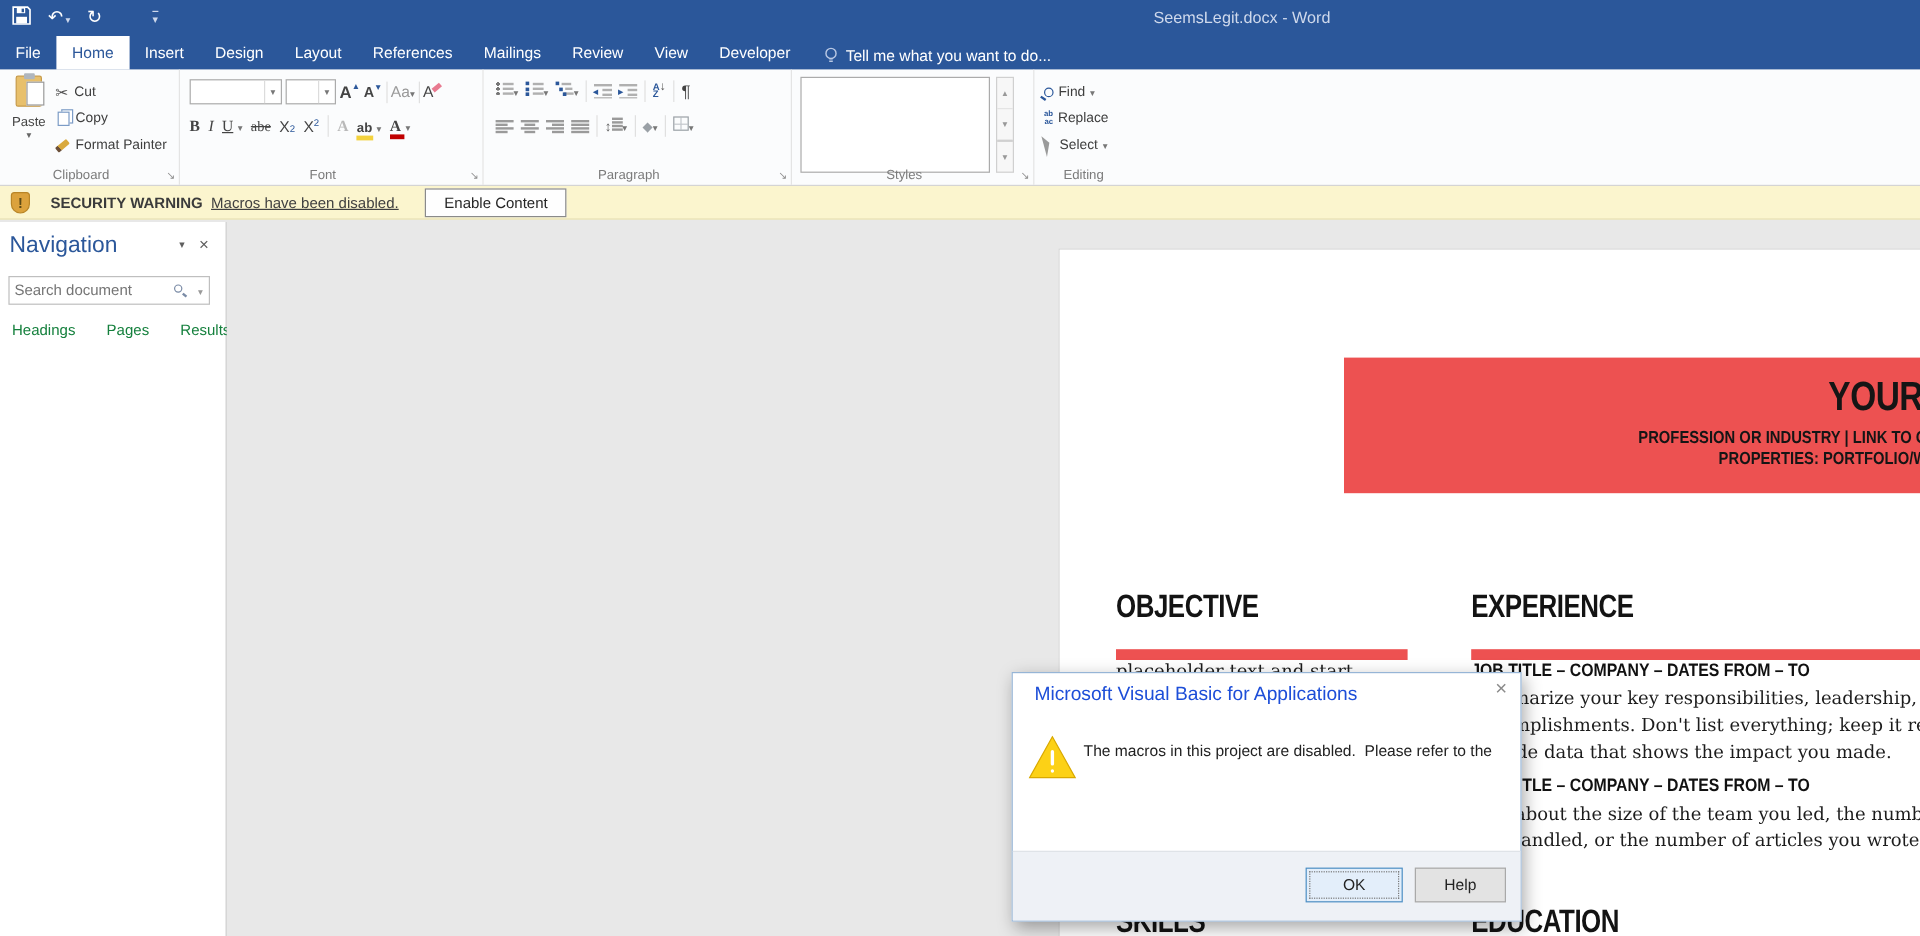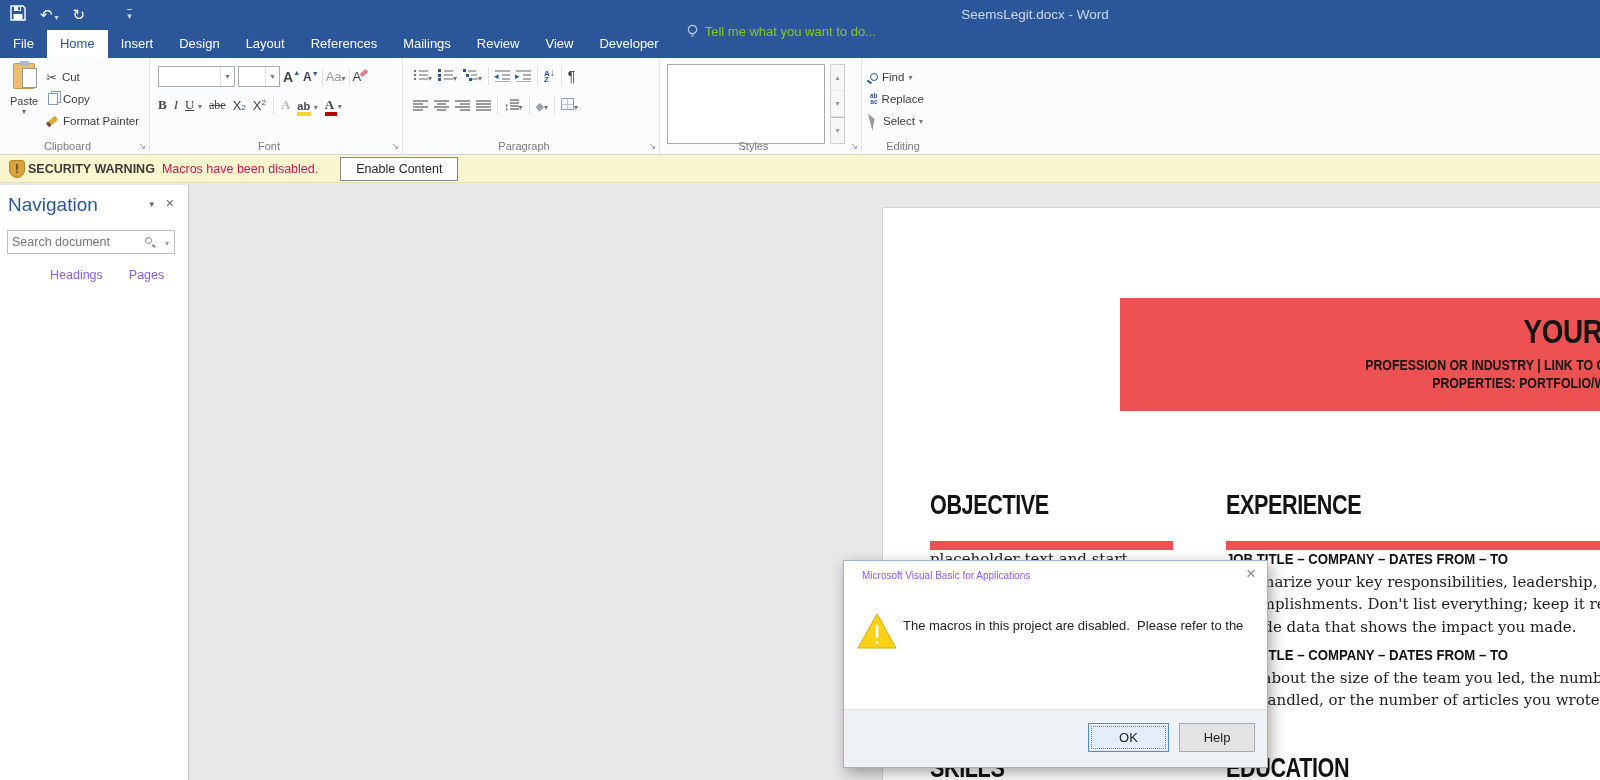--- a/index.html
+++ b/index.html
@@ -11,21 +11,21 @@
   .qat { position:absolute; left:10px; top:0; height:30px; display:flex; align-items:center; gap:14px; color:#fff; }
   .qat .g { font-size:15px; color:#fff; line-height:30px; }
   .qat .dd { font-size:8px; color:#cdd8ec; margin-left:2px; }
   .qat .more { font-size:9px; color:#cdd8ec; border-top:1px solid #cdd8ec; padding-top:1px; margin-left:28px; }
   .win-title { position:absolute; left:860px; top:0; width:350px; height:30px; line-height:30px; text-align:center; color:#cfd9ec; font-size:13.5px; }
 
   
   .tabrow { position:absolute; left:0; top:30px; width:1600px; height:28px; background:#2B579A; display:flex; align-items:flex-end; }
   .tab { color:#fff; font-size:13px; padding:6px 13px 7px 13px; }
   .tab.active { background:#ffffff; color:#2B579A; }
-  .tellme { display:flex; align-items:center; gap:6px; color:#84cc16; font-size:13px; padding:6px 10px 19px 14px; }
+  .tellme { display:flex; align-items:center; gap:6px; color:#ffffff; font-size:13px; padding:6px 10px 4px 14px; }
 
   
   .ribbon { position:absolute; left:0; top:58px; width:1600px; height:97px; background:#fbfcfd; border-bottom:1px solid #d4d4d4; }
   .grp { position:absolute; top:0; height:96px; border-right:1px solid #e4e4e4; }
   .grp-label { position:absolute; bottom:2px; left:0; right:14px; text-align:center; font-size:11px; color:#7b7b7b; }
   .launcher { position:absolute; right:3px; bottom:3px; font-size:9px; color:#8f8f8f; }
 
   .g-clip { left:0; width:150px; }
   .paste { position:absolute; left:5px; top:5px; width:38px; text-align:center; }
   .clipicon { display:inline-block; position:relative; width:22px; height:26px; background:#e8c06c; border:1px solid #c79b4b; border-radius:2px; }
@@ -91,57 +91,57 @@
   .ecol { position:absolute; left:8px; top:8px;text-align:right; }
   .erow { display:flex; align-items:center; gap:4px; height:22px; font-size:11.5px; color:#3d3d3d; white-space:nowrap; }
   .lens { display:inline-block; width:8px; height:8px; border:1.5px solid #2b579a; border-radius:50%; position:relative; }
   .lens::after { content:""; position:absolute; left:-4px; top:7px; width:5px; height:1.5px; background:#2b579a; transform:rotate(35deg); }
   .abac { font-size:6.5px; line-height:6px; color:#2b579a; font-weight:bold; }
   .pointer { display:inline-block; width:0; height:0; border-left:5px solid #9a9a9a; border-right:4px solid transparent; border-bottom:11px solid transparent; border-top:7px solid transparent; transform:rotate(-15deg); }
 
   
   .secbar { position:absolute; left:0; top:155px; width:1600px; height:28px; background:#FBF5CE; border-bottom:1px solid #e6dfb4; display:flex; align-items:center; }
   .shield { position:relative; width:16px; height:18px; margin-left:9px; background:#dba23c; border:1px solid #b98526; border-radius:3px 3px 8px 8px; text-align:center; font-weight:bold; color:#5c4a16; font-size:12px; line-height:16px; }
-  .sec-title { font-weight:bold; font-size:12.5px; color:#3b3b3b; margin-left:3px; }
-  .sec-msg { font-size:12.5px; color:#be185d; margin-left:7px; }
+  .sec-title { font-weight:bold; font-size:12.5px; color:#3b3b3b; margin-left:17px; }
+  .sec-msg { font-size:12.5px; color:#404040; margin-left:7px;text-decoration:underline; }
   .sec-btn { margin-left:22px; background:#fefefe; border:1px solid #8a8a8a; font-size:12.5px; color:#262626; padding:4px 15px; }
 
   
   .content { position:absolute; left:0; top:185px; width:1600px; height:696px; }
   .navpane { position:absolute; left:0; top:0; width:189px; height:100%; background:#fff; border-right:1px solid #c6c6c6; }
   .nav-title { position:absolute; left:8px; top:9px; font-size:19px; color:#2b579a; font-weight:400; }
   .nav-ctl { position:absolute; top:14px; color:#5f5f5f; }
   .nav-dd { right:34px; font-size:9px; }
   .nav-x { right:14px; font-size:14px; top:10px; }
   .nav-search { position:absolute; left:7px; top:45px; width:168px; height:24px; border:1px solid #bfbfbf; background:#fff; }
   .nav-search input { position:absolute; left:4px; top:2px; width:118px; height:18px; border:none; outline:none; font-size:12.5px; color:#777; font-family:"Liberation Sans",sans-serif; background:transparent; }
   .nav-search .mag { position:absolute; right:22px; top:6px; }
   .mag { display:inline-block; width:7px; height:7px; border:1.5px solid #7a8ba6; border-radius:50%; position:relative; }
   .mag::after { content:""; position:absolute; left:6px; top:7px; width:4px; height:1.5px; background:#7a8ba6; transform:rotate(40deg); }
   .nav-search .dd { position:absolute; right:5px; top:8px; font-size:8px; color:#9a9a9a; }
-  .nav-tabs { position:absolute; left:10px; top:83px; display:flex; gap:26px; font-size:12.5px; color:#8b5cf6;margin-left:40px; }
+  .nav-tabs { position:absolute; left:10px; top:83px; display:flex; gap:26px; font-size:12.5px; color:#15803d; }
 
   
   .docarea { position:absolute; left:189px; top:0; right:0; height:100%; background:#e8e8e8; }
   .page { position:absolute; left:693px; top:22px; width:900px; height:600px; background:#fff; border:1px solid #d5d5d5; }
   .banner { position:absolute; left:237px; top:90px; width:600px; height:113px; background:#ED5151; z-index:1; }
   .circle { position:absolute; left:47px; top:43px; width:198px; height:198px; border:7px solid #ED5151; border-radius:50%; background:#fff; z-index:2; }
   .monogram { position:absolute; left:0; top:52px; width:100%; text-align:center; font-size:72px; font-weight:800; color:#ED5151; transform:scaleX(.78); letter-spacing:-2px; }
   .caret { position:absolute; left:19px; top:57px; width:1px; height:92px; background:#6a6a6a; }
   .bname { position:absolute; right:30px; top:14px; font-size:34px; font-weight:800; color:#151515; transform:scaleX(.82); transform-origin:100% 50%; white-space:nowrap; letter-spacing:-.5px; }
   .btag { position:absolute; right:30px; top:58px; text-align:right; font-size:14.5px; font-weight:800; color:#151515; line-height:18px; transform:scaleX(.85); transform-origin:100% 0; white-space:nowrap; }
   .h-sec { position:absolute; font-size:27px; font-weight:800; color:#131313; transform:scaleX(.8); transform-origin:0 50%; white-space:nowrap; letter-spacing:-.5px; }
   .rule { position:absolute; height:9px; background:#ED5151; }
   .col-text { position:absolute; font-family:"DejaVu Serif",serif; font-size:15px; line-height:22.5px; color:#1c1c1c; white-space:nowrap; }
   .jobtitle { font-family:"Liberation Sans",sans-serif; font-weight:800; color:#111; transform:scaleX(.88); transform-origin:0 50%; }
   .exp-gap { height:6px; }
 
   
   .dialog { position:absolute; left:843px; top:560px; width:425px; height:208px; background:#fff; border:1px solid #96b5d6; box-shadow:3px 5px 14px rgba(0,0,0,.35); z-index:50; }
-  .dlg-title { position:absolute; left:18px; top:9px; font-size:10px; color:#8b5cf6; }
+  .dlg-title { position:absolute; left:18px; top:9px; font-size:16px; color:#1d4ed8; }
   .dlg-close { position:absolute; right:11px; top:3px; font-size:17px; color:#8a8a8a; }
   .dlg-icon { position:absolute; left:13px; top:52px; }
   .dlg-text { position:absolute; left:59px; top:56px; font-size:13px; line-height:17.5px; color:#222; }
   .dlg-text div { white-space:pre; }
   .dlg-footer { position:absolute; left:0; right:0; bottom:0; height:58px; background:#eef1f6; border-top:1px solid #dfe3e8; }
   .btn { position:absolute; top:162px; height:29px; font-size:13px; color:#222; text-align:center; line-height:27px; }
   .btn-ok { left:244px; width:81px; background:#e3eefa; border:1px solid #4e8fc4; outline:1px dotted #777; outline-offset:-4px; }
   .btn-help { left:335px; width:76px; background:#e3e3e3; border:1px solid #a9a9a9; }
 </style>
 </head>

